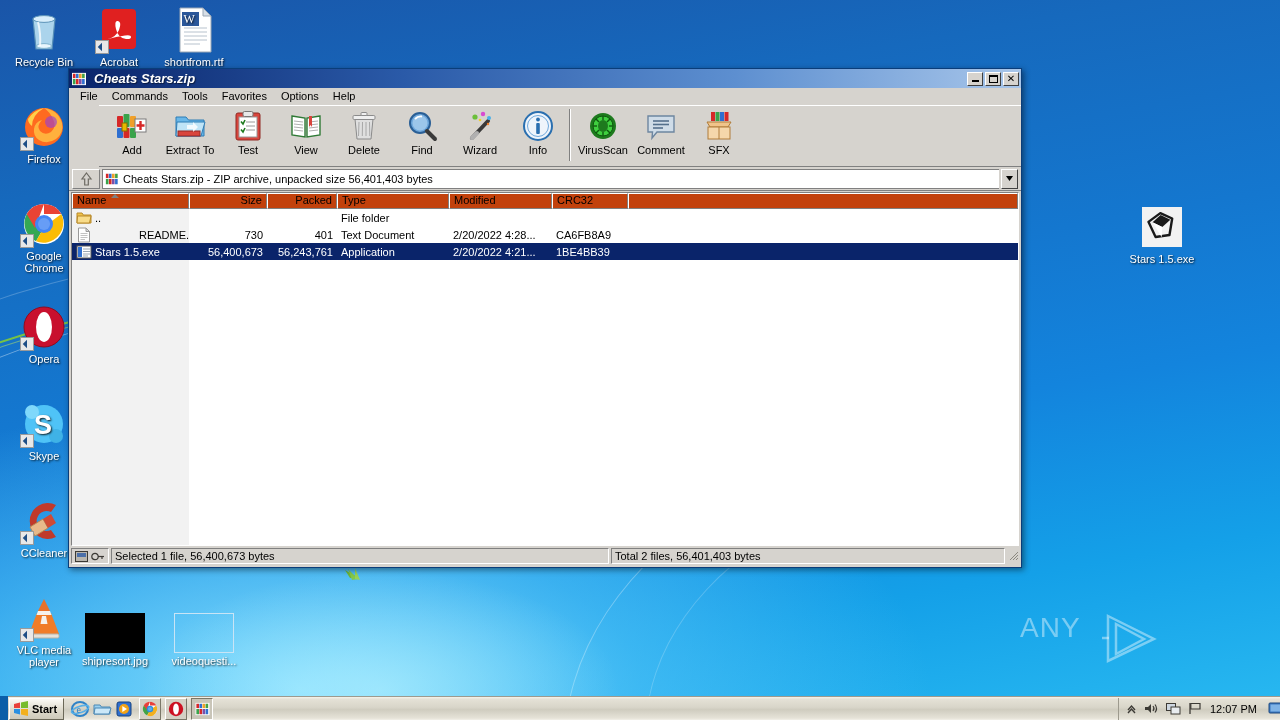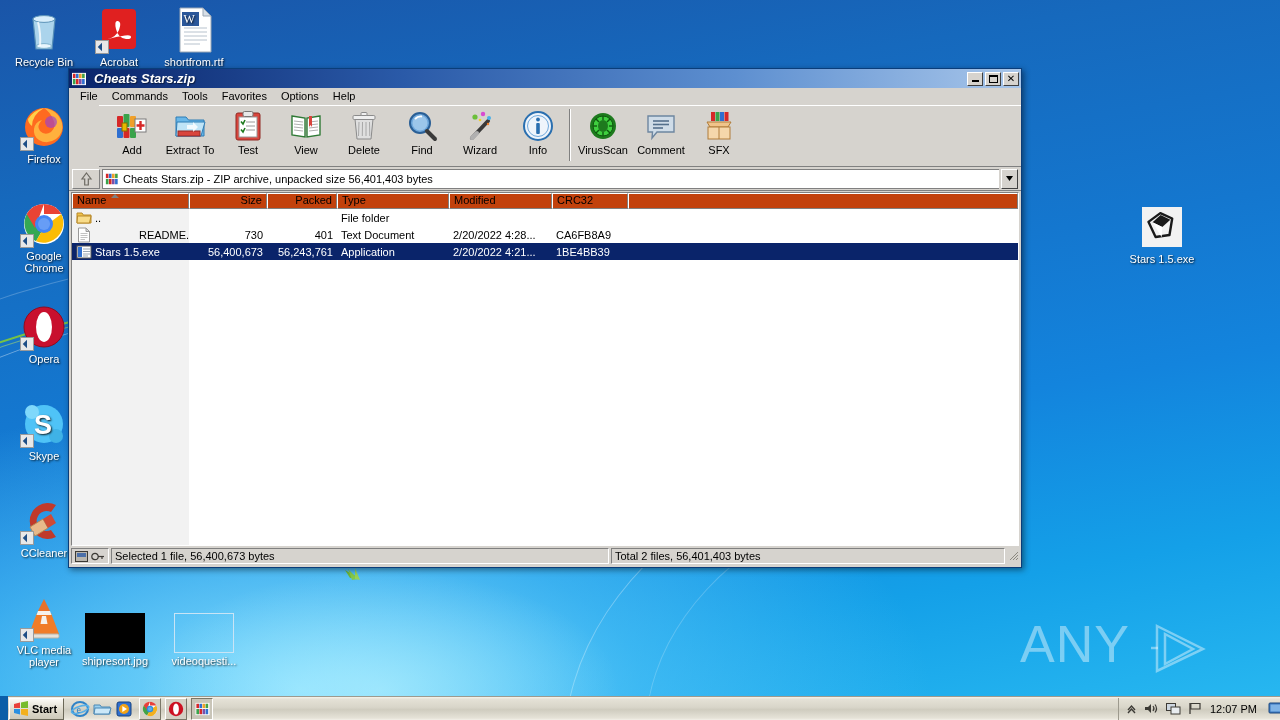--- a/index.html
+++ b/index.html
@@ -55,23 +55,23 @@
   .glow {
     position: absolute; left: 120px; top: 560px; width: 520px; height: 260px;
     background: radial-gradient(ellipse at center, rgba(190,245,255,0.55) 0%, rgba(190,245,255,0) 65%);
     pointer-events: none;
   }
 
   
   #watermark {
     position: absolute; left: 1020px; top: 612px;
     width: 250px; height: 62px;
-    display: flex; align-items: flex-end; gap: 19px;
+    display: flex; align-items: flex-start; gap: 19px;
     color: rgba(255,255,255,0.42);
-    font-size: 52px; letter-spacing: 1px;
+    font-size: 28px; letter-spacing: 1px;
     font-family: "Liberation Sans", sans-serif;
     pointer-events: none; user-select: none;
   }
   #watermark .wmtext { font-weight: 400; }
 
   
   .dicon {
     position: absolute; width: 72px; text-align: center;
     color: #ffffff; font-size: 11px; line-height: 12px;
     text-shadow: 1px 1px 2px rgba(0,0,0,0.85);

